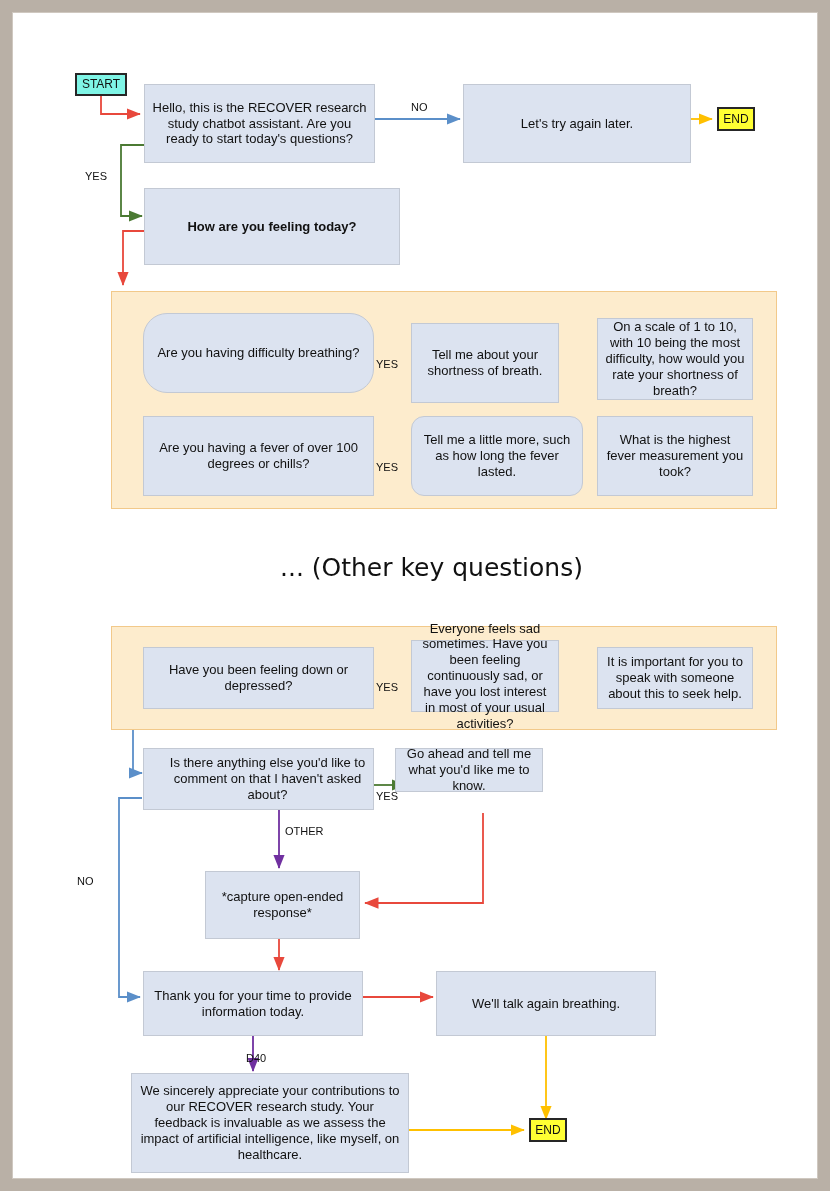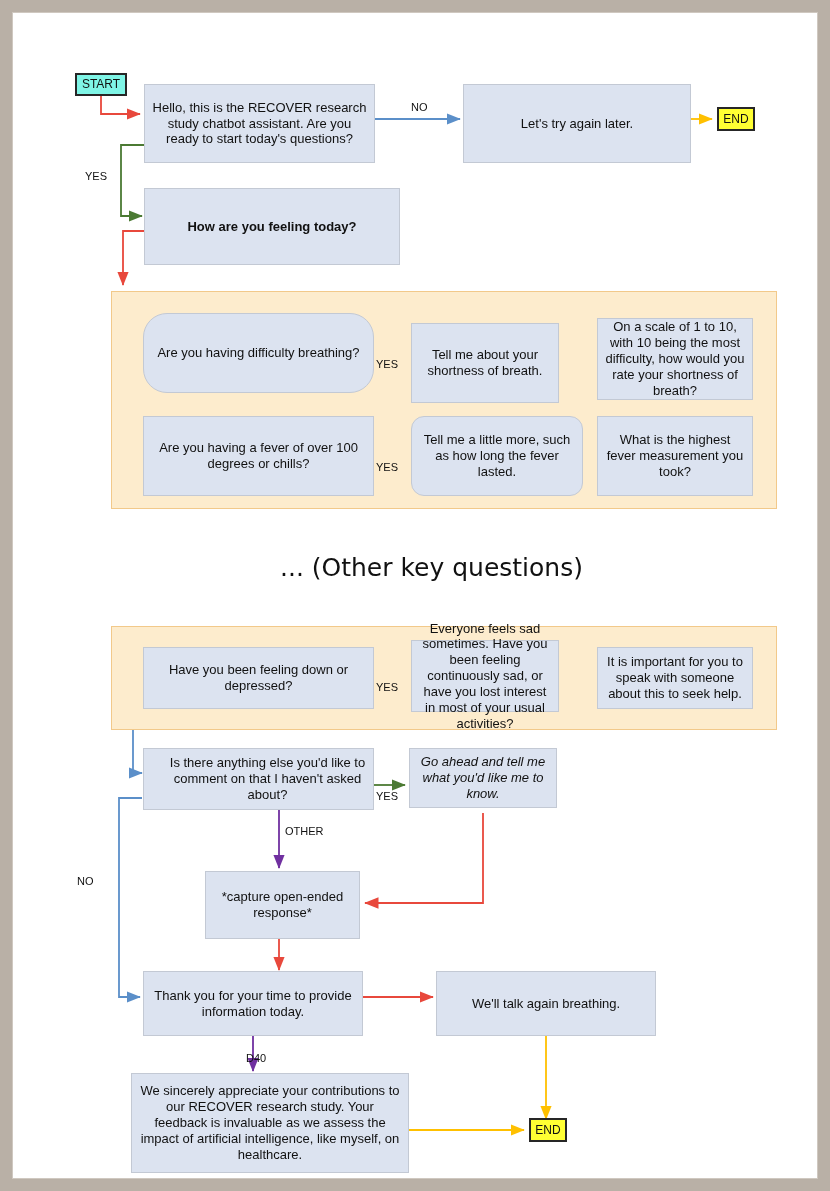--- a/index.html
+++ b/index.html
@@ -163,21 +163,21 @@
       <div class="node msg" style="left:398px;top:403px;width:172px;height:80px;border-radius:13px;">Tell me a little more, such as how long the fever lasted.</div>
       <div class="node msg" style="left:584px;top:403px;width:156px;height:80px;">What is the highest fever measurement you took?</div>
 
       <div class="section-title" style="left:267px;top:540px;">... (Other key questions)</div>
 
       <div class="node msg" style="left:130px;top:634px;width:231px;height:62px;">Have you been feeling down or depressed?</div>
       <div class="node msg" style="left:398px;top:627px;width:148px;height:72px;">Everyone feels sad sometimes. Have you been feeling continuously sad, or have you lost interest in most of your usual activities?</div>
       <div class="node msg" style="left:584px;top:634px;width:156px;height:62px;">It is important for you to speak with someone about this to seek help.</div>
 
       <div class="node msg" style="left:130px;top:735px;width:231px;height:62px;padding-left:24px;">Is there anything else you'd like to comment on that I haven't asked about?</div>
-      <div class="node msg" style="left:396px;top:735px;width:148px;height:60px;font-style:italic;">Go ahead and tell me what you'd like me to know.</div>
+      <div class="node msg" style="left:382px;top:735px;width:148px;height:44px;">Go ahead and tell me what you'd like me to know.</div>
 
       <div class="node msg" style="left:192px;top:858px;width:155px;height:68px;">*capture open-ended response*</div>
 
       <div class="node msg" style="left:130px;top:958px;width:220px;height:65px;">Thank you for your time to provide information today.</div>
       <div class="node msg" style="left:423px;top:958px;width:220px;height:65px;">We'll talk again breathing.</div>
 
       <div class="node msg" style="left:118px;top:1060px;width:278px;height:100px;">We sincerely appreciate your contributions to our RECOVER research study. Your feedback is invaluable as we assess the impact of artificial intelligence, like myself, on healthcare.</div>
 
       <div class="node terminal" style="left:516px;top:1105px;width:38px;height:24px;">END</div>
 

